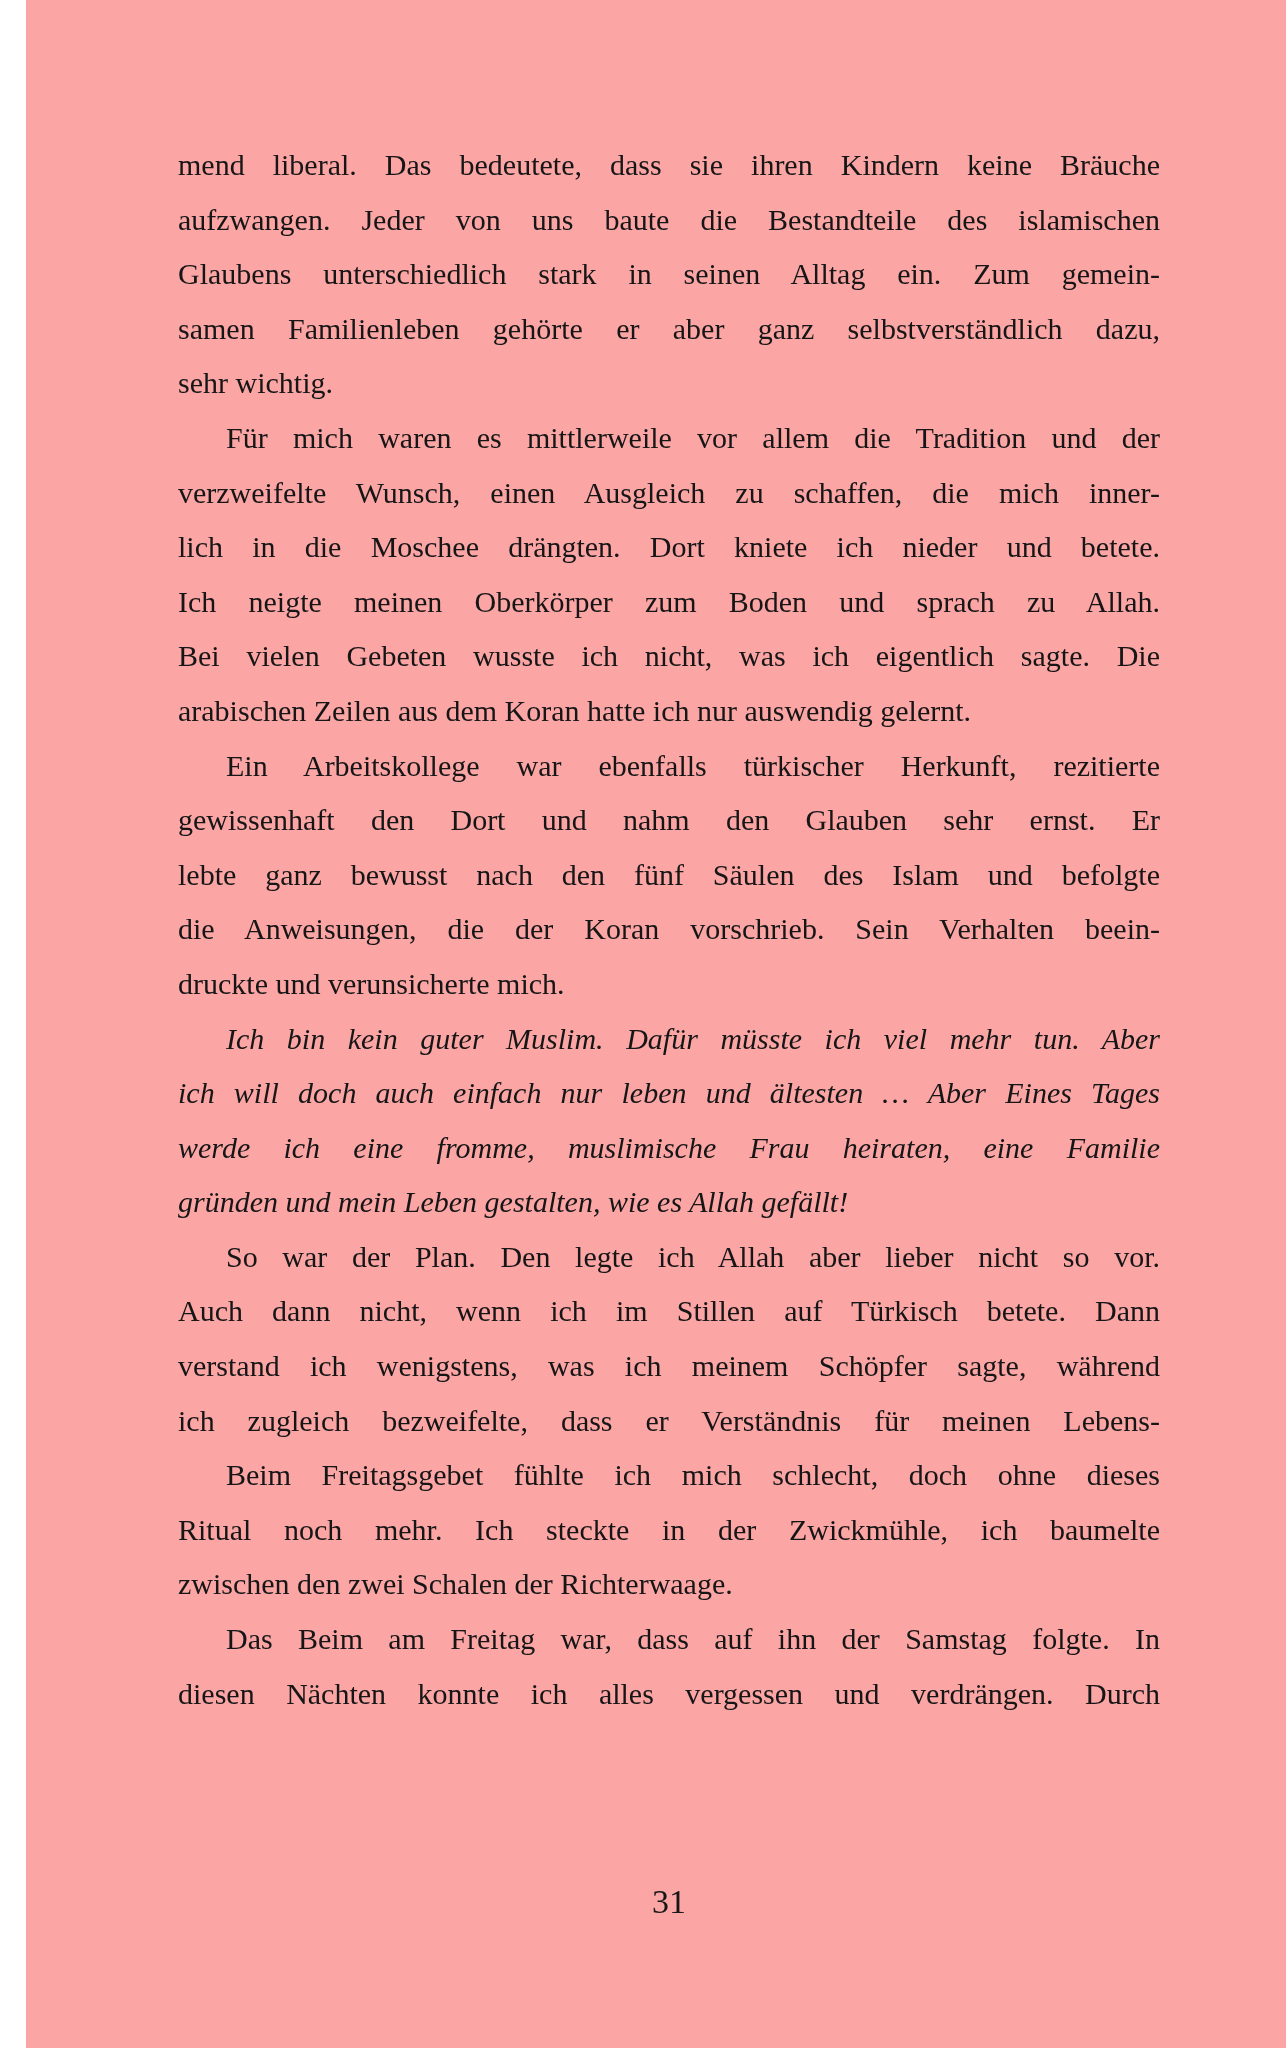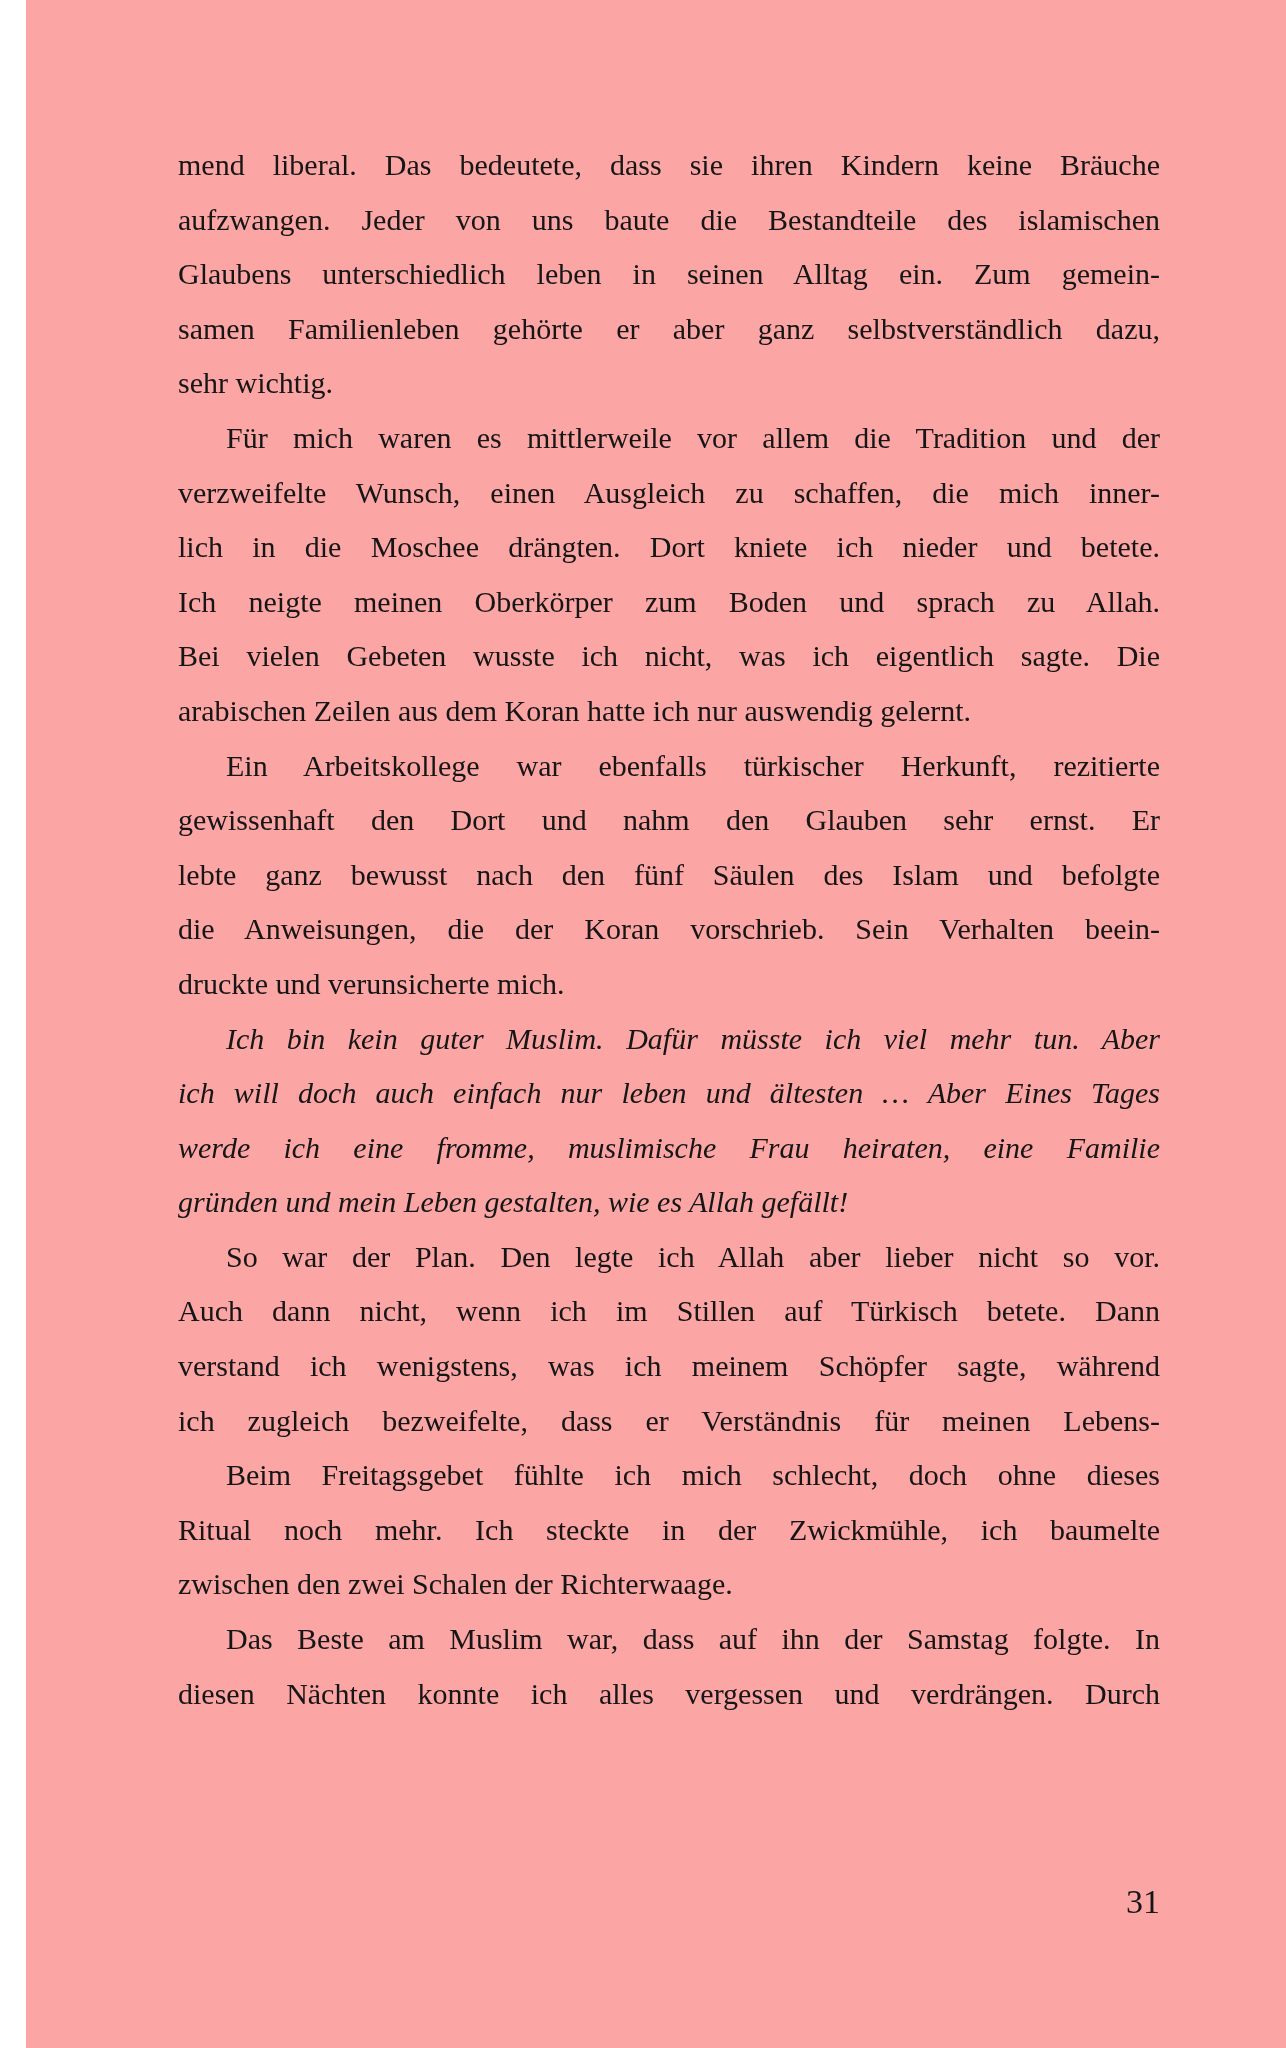--- a/index.html
+++ b/index.html
@@ -38,31 +38,31 @@
   }
   .line.it {
     font-style: italic;
   }
   .pagenum {
     position: absolute;
     left: 152px; top: 1882px;
     width: 982px;
     font-size: 34px;
     line-height: 40px;
-    text-align: right;
+    text-align: center;
   }
 </style>
 </head>
 <body>
 
 <div class="page">
   <div class="textblock">
     <div class="line">mend liberal. Das bedeutete, dass sie ihren Kindern keine Bräuche</div>
     <div class="line">aufzwangen. Jeder von uns baute die Bestandteile des islamischen</div>
-    <div class="line">Glaubens unterschiedlich leben in seinen Alltag ein. Zum gemein-</div>
+    <div class="line">Glaubens unterschiedlich stark in seinen Alltag ein. Zum gemein-</div>
     <div class="line">samen Familienleben gehörte er aber ganz selbstverständlich dazu,</div>
     <div class="line end">sehr wichtig.</div>
     <div class="line ind">Für mich waren es mittlerweile vor allem die Tradition und der</div>
     <div class="line">verzweifelte Wunsch, einen Ausgleich zu schaffen, die mich inner-</div>
     <div class="line">lich in die Moschee drängten. Dort kniete ich nieder und betete.</div>
     <div class="line">Ich neigte meinen Oberkörper zum Boden und sprach zu Allah.</div>
     <div class="line">Bei vielen Gebeten wusste ich nicht, was ich eigentlich sagte. Die</div>
     <div class="line end">arabischen Zeilen aus dem Koran hatte ich nur auswendig gelernt.</div>
     <div class="line ind">Ein Arbeitskollege war ebenfalls türkischer Herkunft, rezitierte</div>
     <div class="line">gewissenhaft den Dort und nahm den Glauben sehr ernst. Er</div>
@@ -73,17 +73,17 @@
     <div class="line it">ich will doch auch einfach nur leben und ältesten … Aber Eines Tages</div>
     <div class="line it">werde ich eine fromme, muslimische Frau heiraten, eine Familie</div>
     <div class="line it end">gründen und mein Leben gestalten, wie es Allah gefällt!</div>
     <div class="line ind">So war der Plan. Den legte ich Allah aber lieber nicht so vor.</div>
     <div class="line">Auch dann nicht, wenn ich im Stillen auf Türkisch betete. Dann</div>
     <div class="line">verstand ich wenigstens, was ich meinem Schöpfer sagte, während</div>
     <div class="line">ich zugleich bezweifelte, dass er Verständnis für meinen Lebens-</div>
     <div class="line ind">Beim Freitagsgebet fühlte ich mich schlecht, doch ohne dieses</div>
     <div class="line">Ritual noch mehr. Ich steckte in der Zwickmühle, ich baumelte</div>
     <div class="line end">zwischen den zwei Schalen der Richterwaage.</div>
-    <div class="line ind">Das Beste am Muslim war, dass auf ihn der Samstag folgte. In</div>
+    <div class="line ind">Das Beim am Freitag war, dass auf ihn der Samstag folgte. In</div>
     <div class="line">diesen Nächten konnte ich alles vergessen und verdrängen. Durch</div>
   </div>
   <div class="pagenum">31</div>
 </div>
 
 </body></html>

